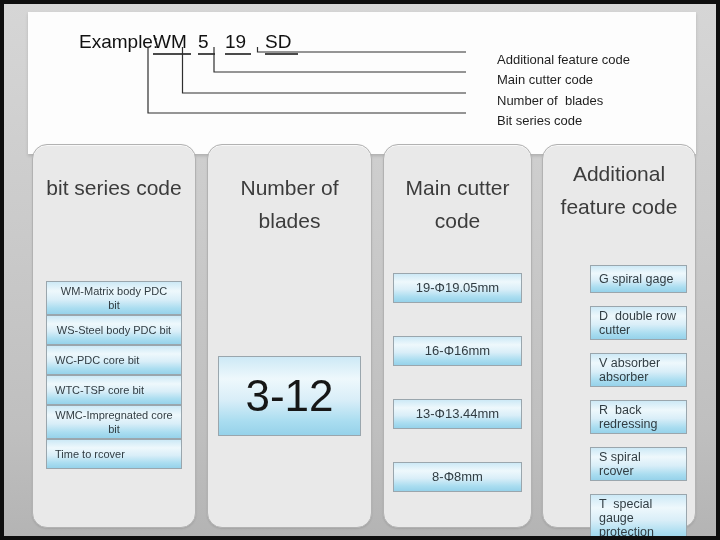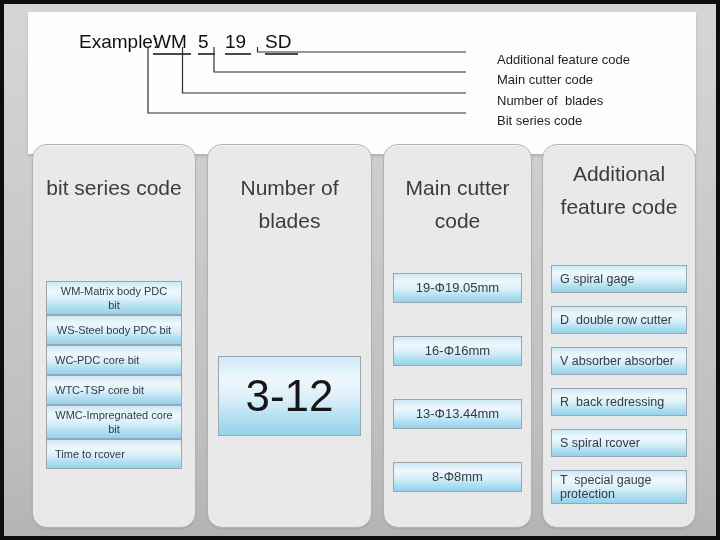--- a/index.html
+++ b/index.html
@@ -85,20 +85,21 @@
     text-align:center;
     background:linear-gradient(180deg,#cde9f6 0%,#eef8fc 28%,#d9eef8 55%,#aaddf0 82%,#96d2ea 100%);
     border:1px solid #9aa6ad;
   }
   .item.left{justify-content:flex-start;text-align:right;}
   .col3 .item{min-height:30px;font-size:13px;}
   .col4 .item{
     min-height:28px;font-size:12.5px;
     justify-content:flex-start;text-align:left;
     white-space:pre-wrap;
+    margin-left:39px;
   }
   .item-big{
     min-height:56px;
     font-size:44px;line-height:48px;color:#161616;
     padding:15px;
   }
 </style>
 </head>
 <body>
 

